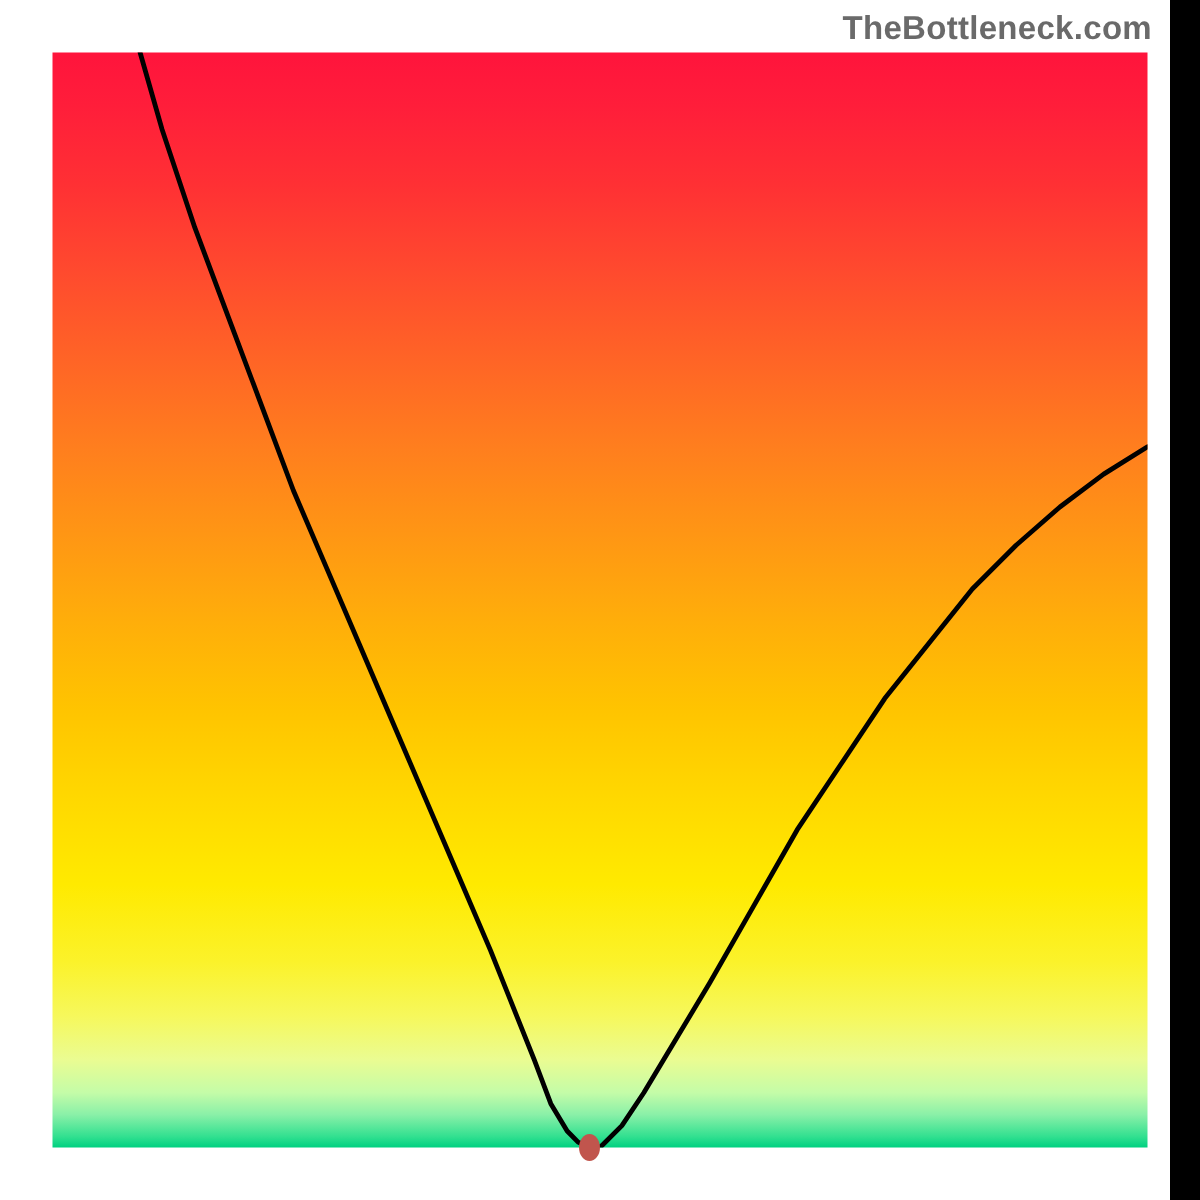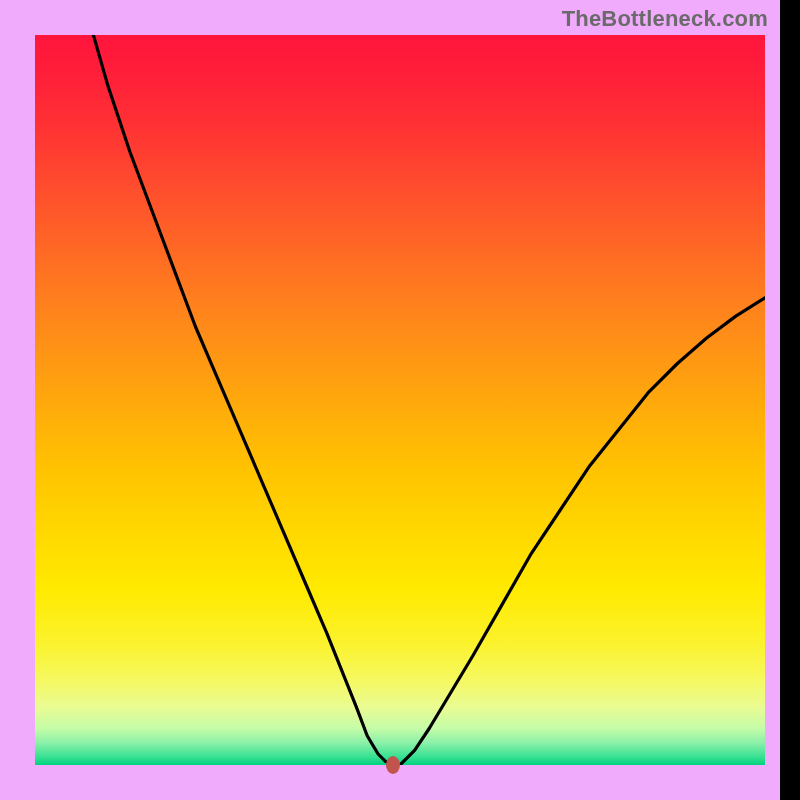--- a/index.html
+++ b/index.html
@@ -7,21 +7,21 @@
     padding: 0;
     width: 800px;
     height: 800px;
     background: #000;
     overflow: hidden;
   }
   .frame {
     position: relative;
     width: 780px;
     height: 800px;
-    background: #f0abfc;
+    background: #ffffff;
   }
   .plot-area {
     position: absolute;
     left: 35px;
     top: 35px;
     width: 730px;
     height: 730px;
     background: linear-gradient(to bottom,
       #ff143c 0%,
       #ff1e3a 5%,

